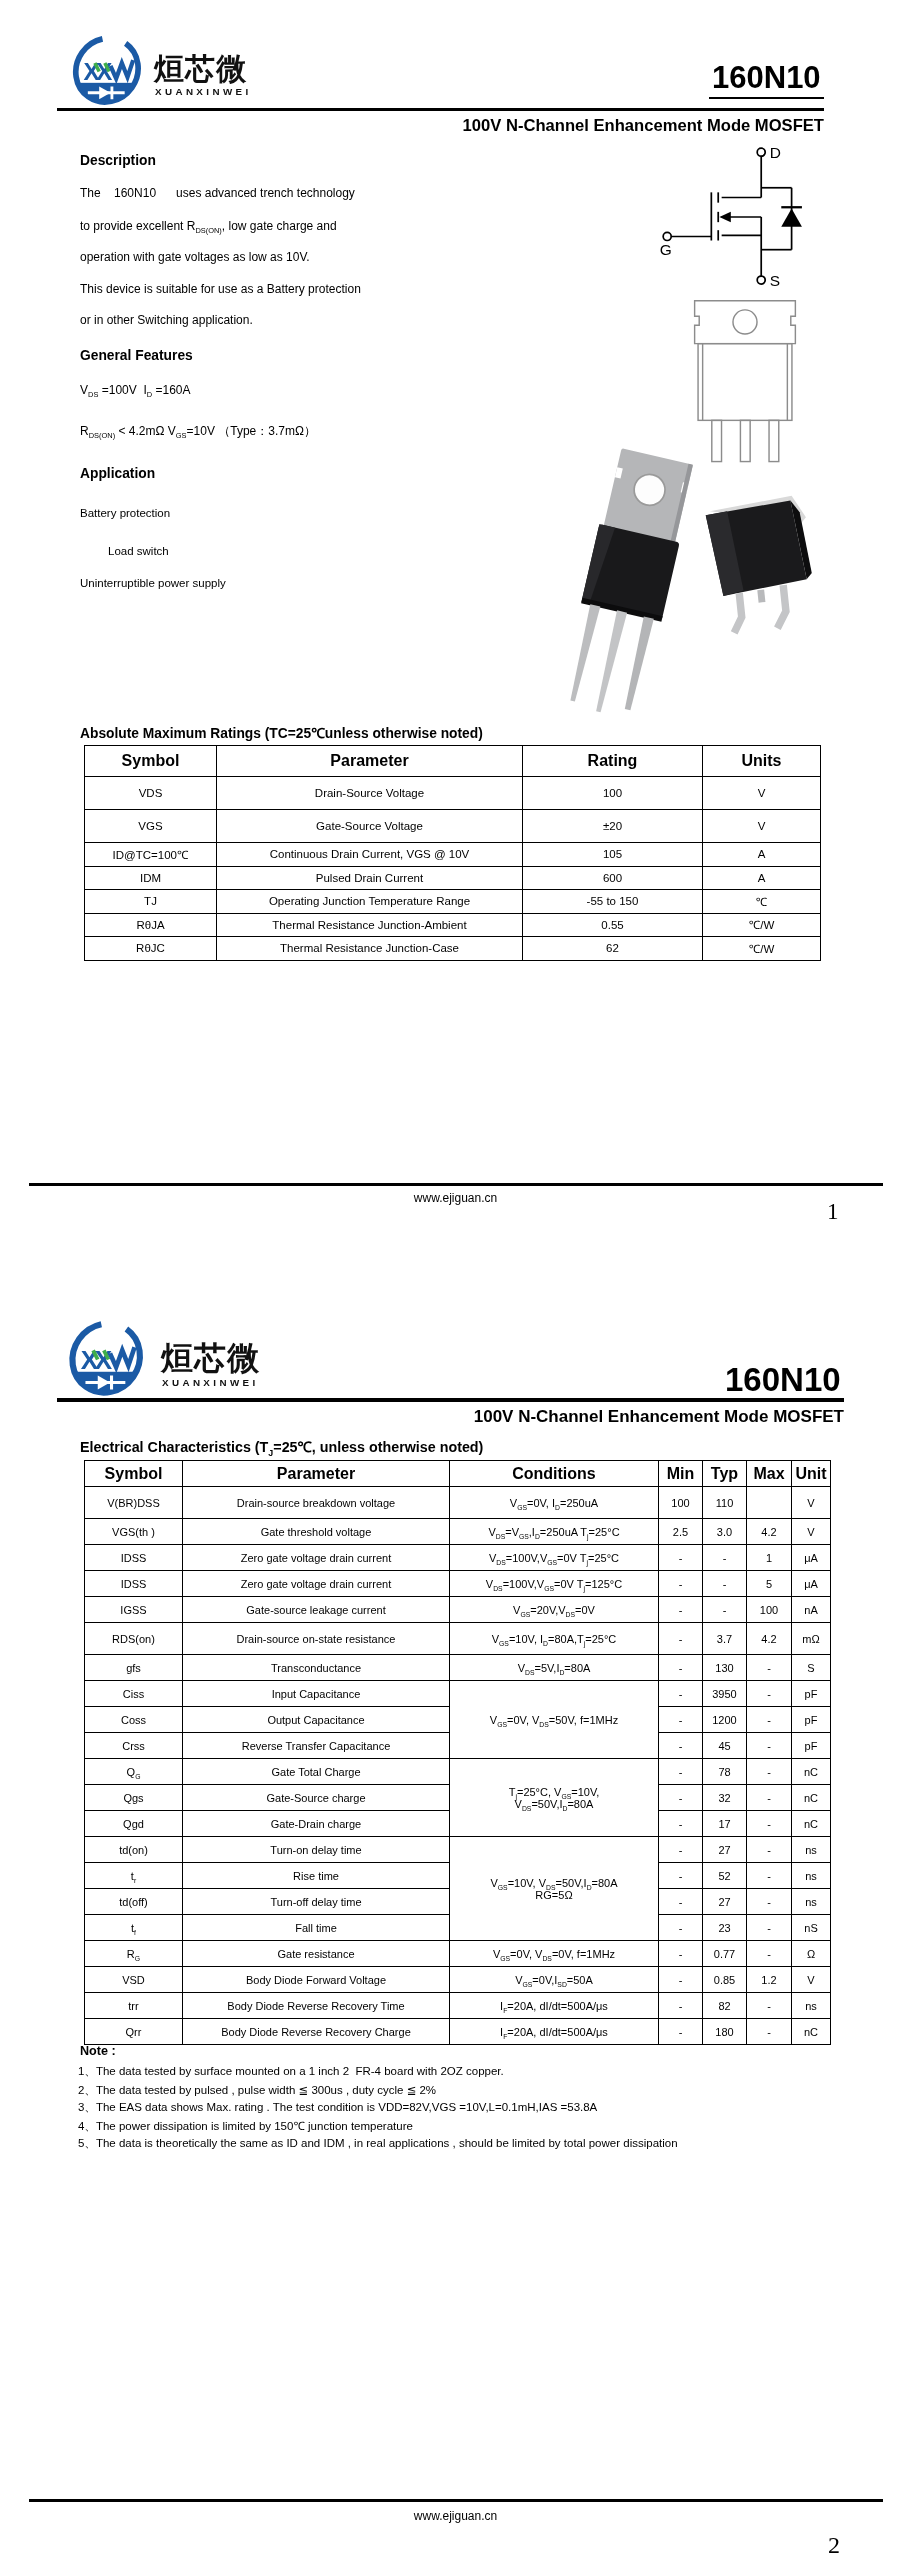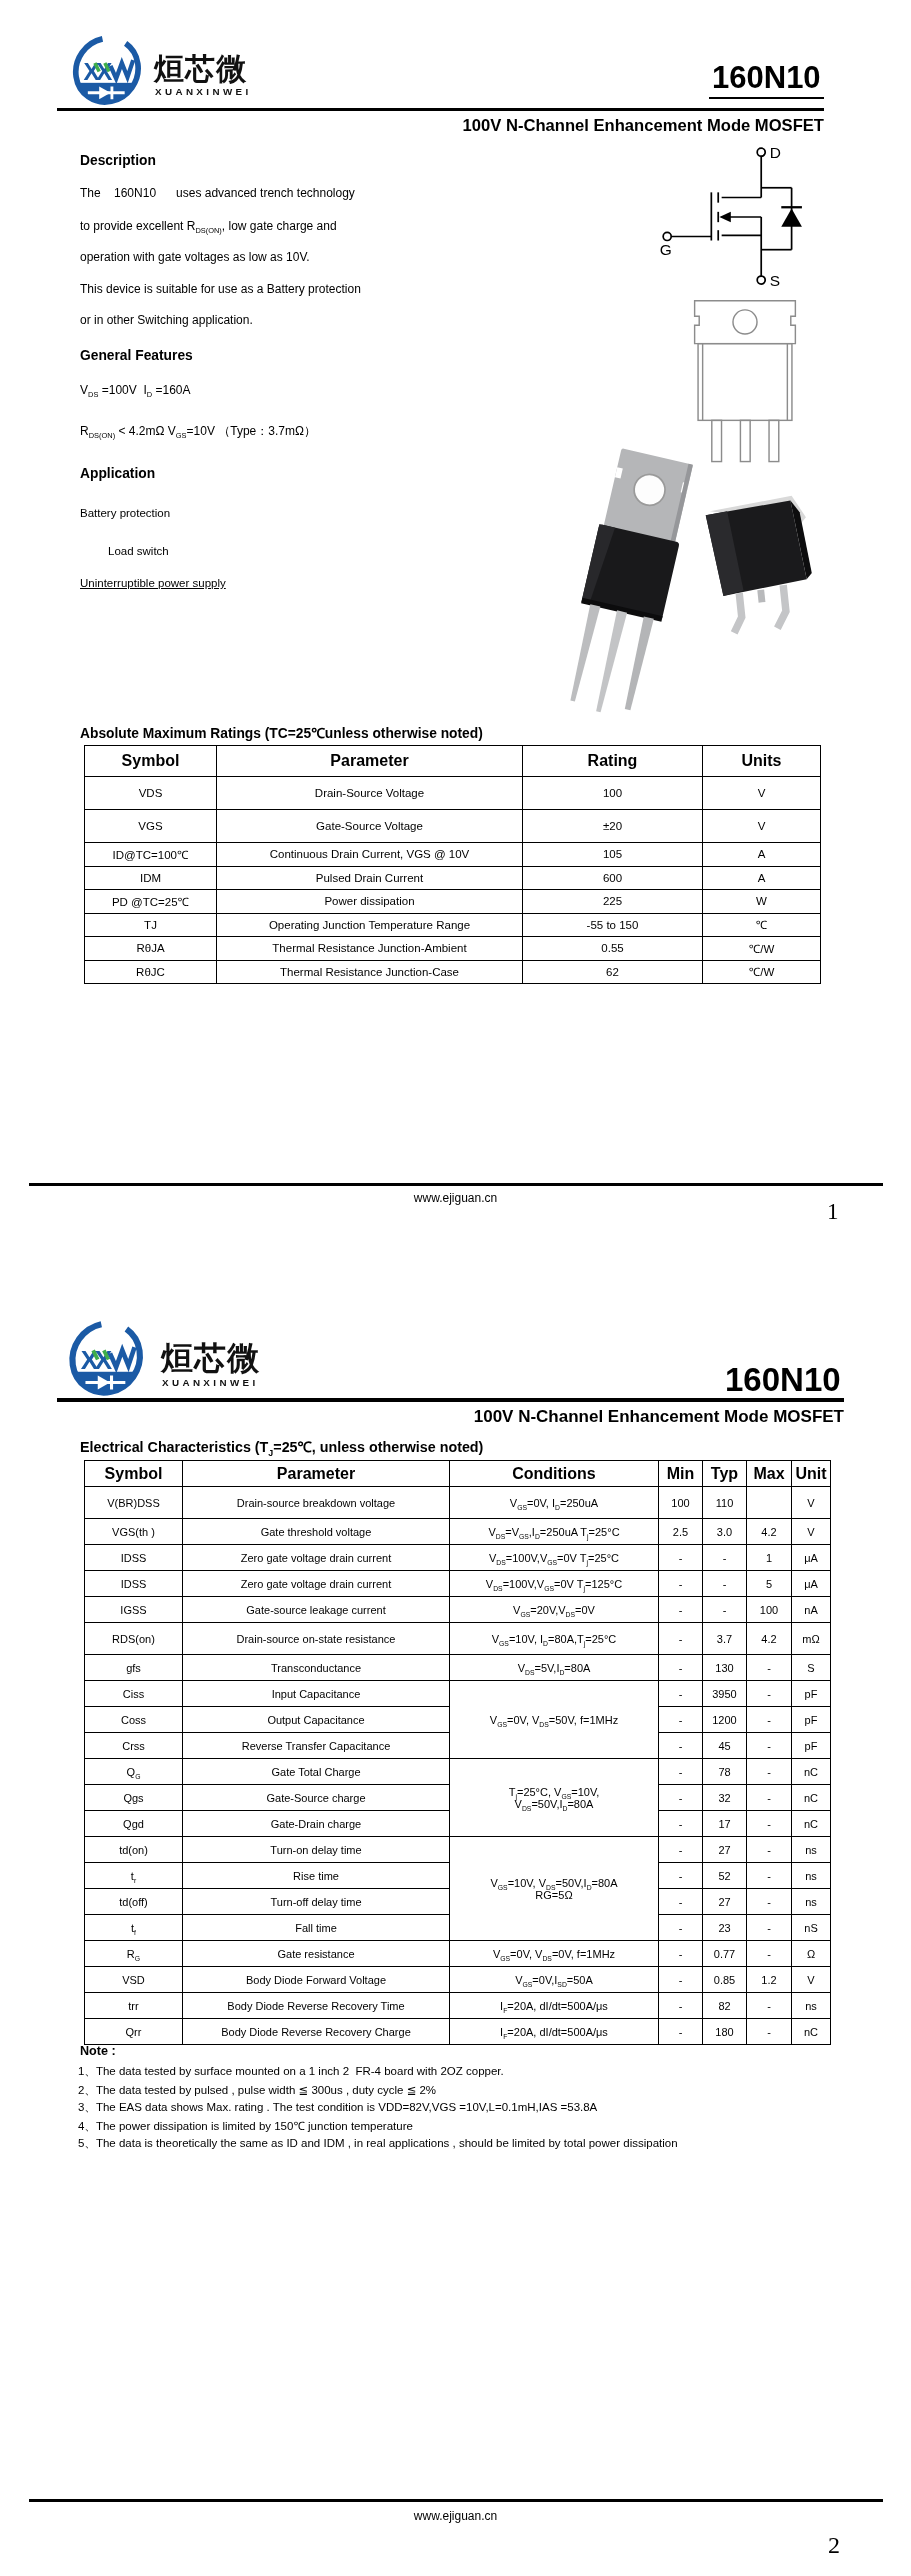--- a/index.html
+++ b/index.html
@@ -77,21 +77,21 @@
   <div class="abs bodytext pre" style="left:80px;top:282px;">This device is suitable for use as a Battery protection</div>
   <div class="abs bodytext pre" style="left:80px;top:313px;">or in other Switching application.</div>
 
   <div class="abs h1" style="left:80px;top:348px;text-align:center;">General Features</div>
   <div class="abs bodytext pre" style="left:80px;top:383px;">V<sub>DS</sub> =100V  I<sub>D</sub> =160A</div>
   <div class="abs bodytext pre" style="left:80px;top:423px;">R<sub>DS(ON)</sub> &lt; 4.2mΩ V<sub>GS</sub>=10V （Type：3.7mΩ）</div>
 
   <div class="abs h1" style="left:80px;top:466px;">Application</div>
   <div class="abs small" style="left:80px;top:507px;">Battery protection</div>
   <div class="abs small" style="left:80px;top:545px;margin-left:28px;">Load switch</div>
-  <div class="abs small" style="left:80px;top:577px;text-decoration:underline;">Uninterruptible power supply</div>
+  <div class="abs small" style="left:80px;top:577px;">Uninterruptible power supply</div>
 
   <svg class="abs" style="left:654px;top:143px;" width="172" height="148" viewBox="0 0 300 258">
     <g stroke="#000" stroke-width="3" fill="none">
       <circle cx="187" cy="16" r="7"></circle>
       <line x1="187" y1="23" x2="187" y2="95"></line>
       <line x1="118" y1="95" x2="187" y2="95"></line>
       <line x1="112" y1="86" x2="112" y2="104"></line>
       <line x1="112" y1="120" x2="112" y2="138"></line>
       <line x1="112" y1="152" x2="112" y2="170"></line>
       <line x1="100" y1="86" x2="100" y2="170"></line>
@@ -184,26 +184,20 @@
           <td>ID@TC=100℃</td>
           <td>Continuous Drain Current, VGS @ 10V</td>
           <td>105</td>
           <td>A</td>
         </tr>
     <tr>
           <td>IDM</td>
           <td>Pulsed Drain Current</td>
           <td>600</td>
           <td>A</td>
-        </tr>
-    <tr>
-          <td>PD @TC=25℃</td>
-          <td>Power dissipation</td>
-          <td>225</td>
-          <td>W</td>
         </tr>
     <tr>
           <td>TJ</td>
           <td>Operating Junction Temperature Range</td>
           <td>-55 to 150</td>
           <td>℃</td>
         </tr>
     <tr>
           <td>RθJA</td>
           <td>Thermal Resistance Junction-Ambient</td>

